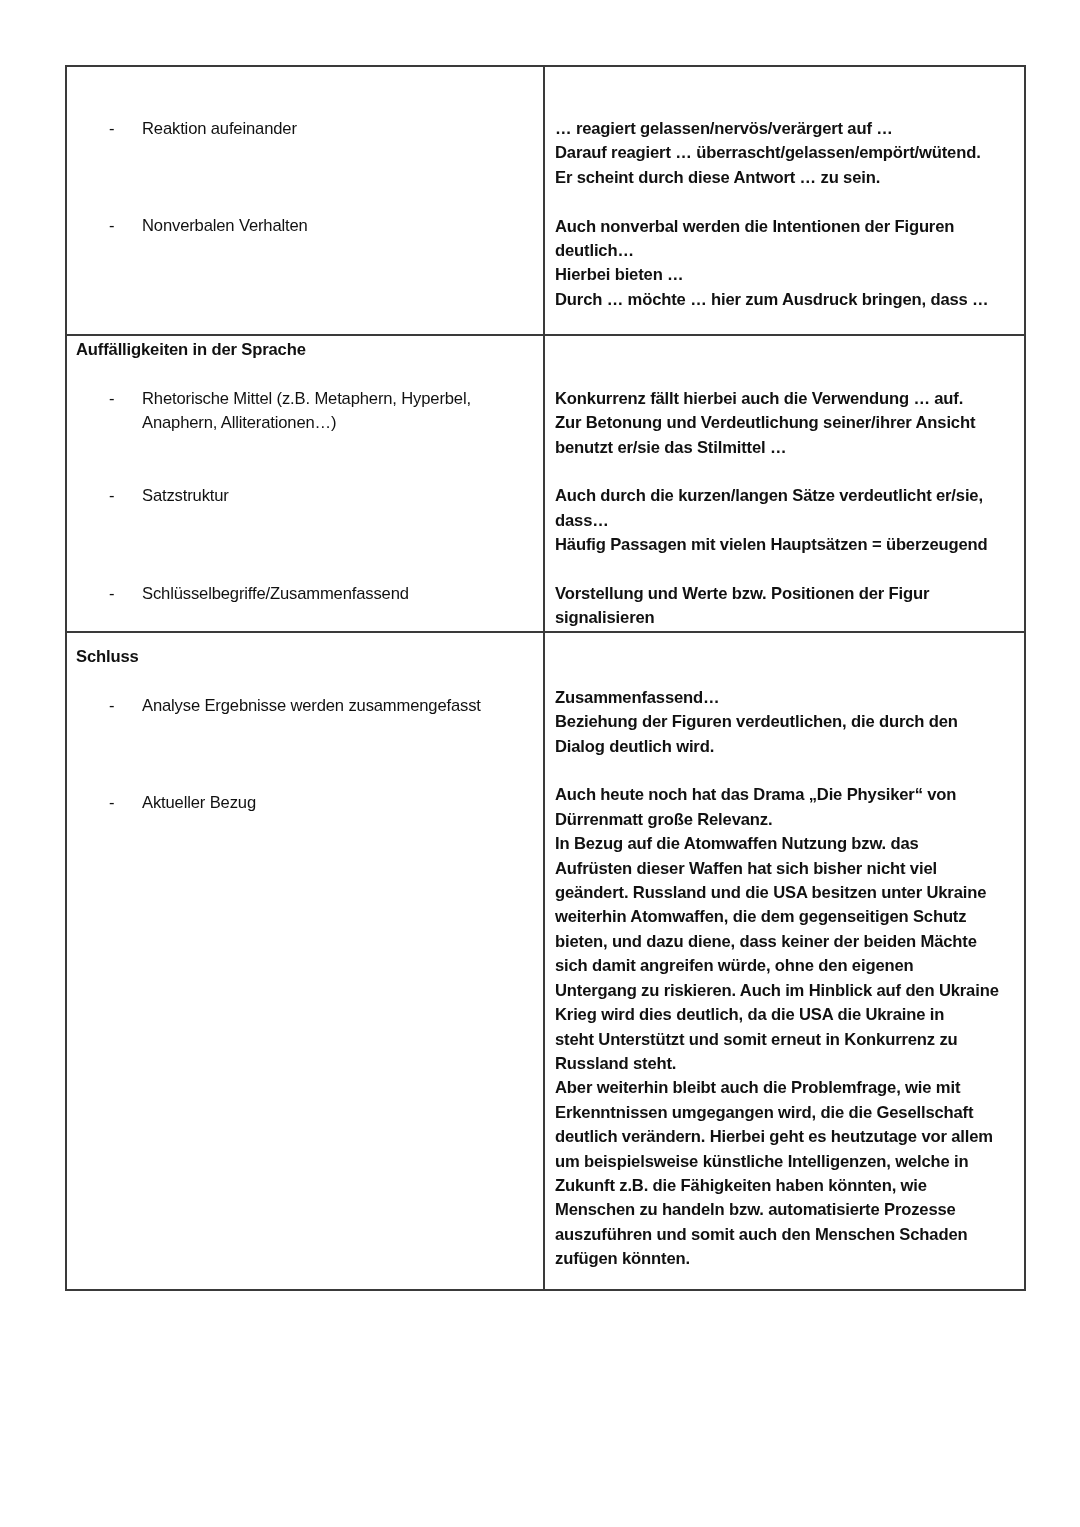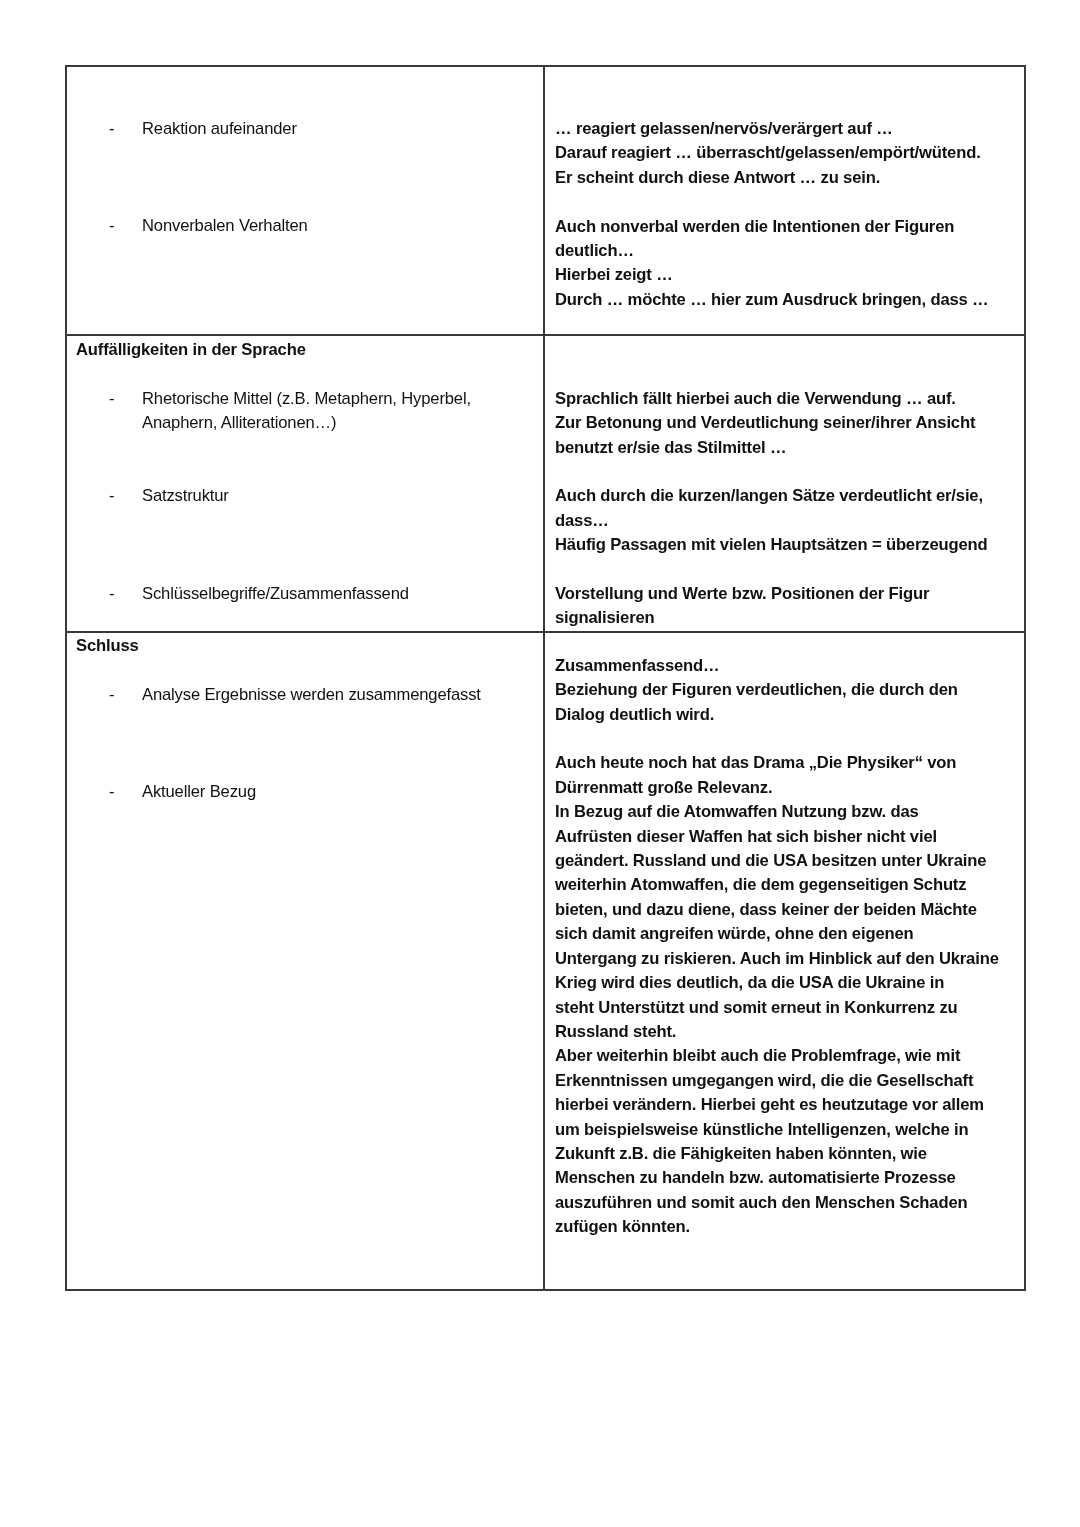--- a/index.html
+++ b/index.html
@@ -82,21 +82,21 @@
       </div>
     </td>
     <td>
       <div class="cell-inner-right right-block" style="padding-top:50px;">
         <span class="line">… reagiert gelassen/nervös/verärgert auf …</span>
         <span class="line">Darauf reagiert … überrascht/gelassen/empört/wütend.</span>
         <span class="line">Er scheint durch diese Antwort … zu sein.</span>
         <span class="line" style="height:24.4px;"></span>
         <span class="line">Auch nonverbal werden die Intentionen der Figuren</span>
         <span class="line">deutlich…</span>
-        <span class="line">Hierbei zeigt …</span>
+        <span class="line">Hierbei bieten …</span>
         <span class="line">Durch … möchte … hier zum Ausdruck bringen, dass …</span>
       </div>
     </td>
   </tr>
 
   <tr style="height:224px;">
     <td>
       <div class="cell-inner-left" style="padding-top:2px;">
         <div class="section-title">Auffälligkeiten in der Sprache</div>
         <div class="item" style="margin-top:24.4px;">
@@ -111,69 +111,69 @@
           <span class="label">Satzstruktur</span>
         </div>
         <div class="item" style="margin-top:73.2px;">
           <span class="dash">-</span>
           <span class="label">Schlüsselbegriffe/Zusammenfassend</span>
         </div>
       </div>
     </td>
     <td>
       <div class="cell-inner-right right-block" style="padding-top:50.8px;">
-        <span class="line">Sprachlich fällt hierbei auch die Verwendung … auf.</span>
+        <span class="line">Konkurrenz fällt hierbei auch die Verwendung … auf.</span>
         <span class="line">Zur Betonung und Verdeutlichung seiner/ihrer Ansicht</span>
         <span class="line">benutzt er/sie das Stilmittel …</span>
         <span class="line" style="height:24.4px;"></span>
         <span class="line">Auch durch die kurzen/langen Sätze verdeutlicht er/sie,</span>
         <span class="line">dass…</span>
         <span class="line">Häufig Passagen mit vielen Hauptsätzen = überzeugend</span>
         <span class="line" style="height:24.4px;"></span>
         <span class="line">Vorstellung und Werte bzw. Positionen der Figur</span>
         <span class="line">signalisieren</span>
       </div>
     </td>
   </tr>
 
   <tr style="height:658px;">
     <td>
-      <div class="cell-inner-left" style="padding-top:1px;">
+      <div class="cell-inner-left" style="padding-top:12px;">
         <div class="section-title">Schluss</div>
         <div class="item" style="margin-top:24.4px;">
           <span class="dash">-</span>
           <span class="label">Analyse Ergebnisse werden zusammengefasst</span>
         </div>
         <div class="item" style="margin-top:73.2px;">
           <span class="dash">-</span>
           <span class="label">Aktueller Bezug</span>
         </div>
       </div>
     </td>
     <td>
-      <div class="cell-inner-right right-block" style="padding-top:21px;">
+      <div class="cell-inner-right right-block" style="padding-top:53px;">
         <span class="line">Zusammenfassend…</span>
         <span class="line">Beziehung der Figuren verdeutlichen, die durch den</span>
         <span class="line">Dialog deutlich wird.</span>
         <span class="line" style="height:24.4px;"></span>
         <span class="line">Auch heute noch hat das Drama „Die Physiker“ von</span>
         <span class="line">Dürrenmatt große Relevanz.</span>
         <span class="line">In Bezug auf die Atomwaffen Nutzung bzw. das</span>
         <span class="line">Aufrüsten dieser Waffen hat sich bisher nicht viel</span>
         <span class="line">geändert. Russland und die USA besitzen unter Ukraine</span>
         <span class="line">weiterhin Atomwaffen, die dem gegenseitigen Schutz</span>
         <span class="line">bieten, und dazu diene, dass keiner der beiden Mächte</span>
         <span class="line">sich damit angreifen würde, ohne den eigenen</span>
         <span class="line">Untergang zu riskieren. Auch im Hinblick auf den Ukraine</span>
         <span class="line">Krieg wird dies deutlich, da die USA die Ukraine in</span>
         <span class="line">steht Unterstützt und somit erneut in Konkurrenz zu</span>
         <span class="line">Russland steht.</span>
         <span class="line">Aber weiterhin bleibt auch die Problemfrage, wie mit</span>
         <span class="line">Erkenntnissen umgegangen wird, die die Gesellschaft</span>
-        <span class="line">hierbei verändern. Hierbei geht es heutzutage vor allem</span>
+        <span class="line">deutlich verändern. Hierbei geht es heutzutage vor allem</span>
         <span class="line">um beispielsweise künstliche Intelligenzen, welche in</span>
         <span class="line">Zukunft z.B. die Fähigkeiten haben könnten, wie</span>
         <span class="line">Menschen zu handeln bzw. automatisierte Prozesse</span>
         <span class="line">auszuführen und somit auch den Menschen Schaden</span>
         <span class="line">zufügen könnten.</span>
       </div>
     </td>
   </tr>
 </tbody>
   </table>

